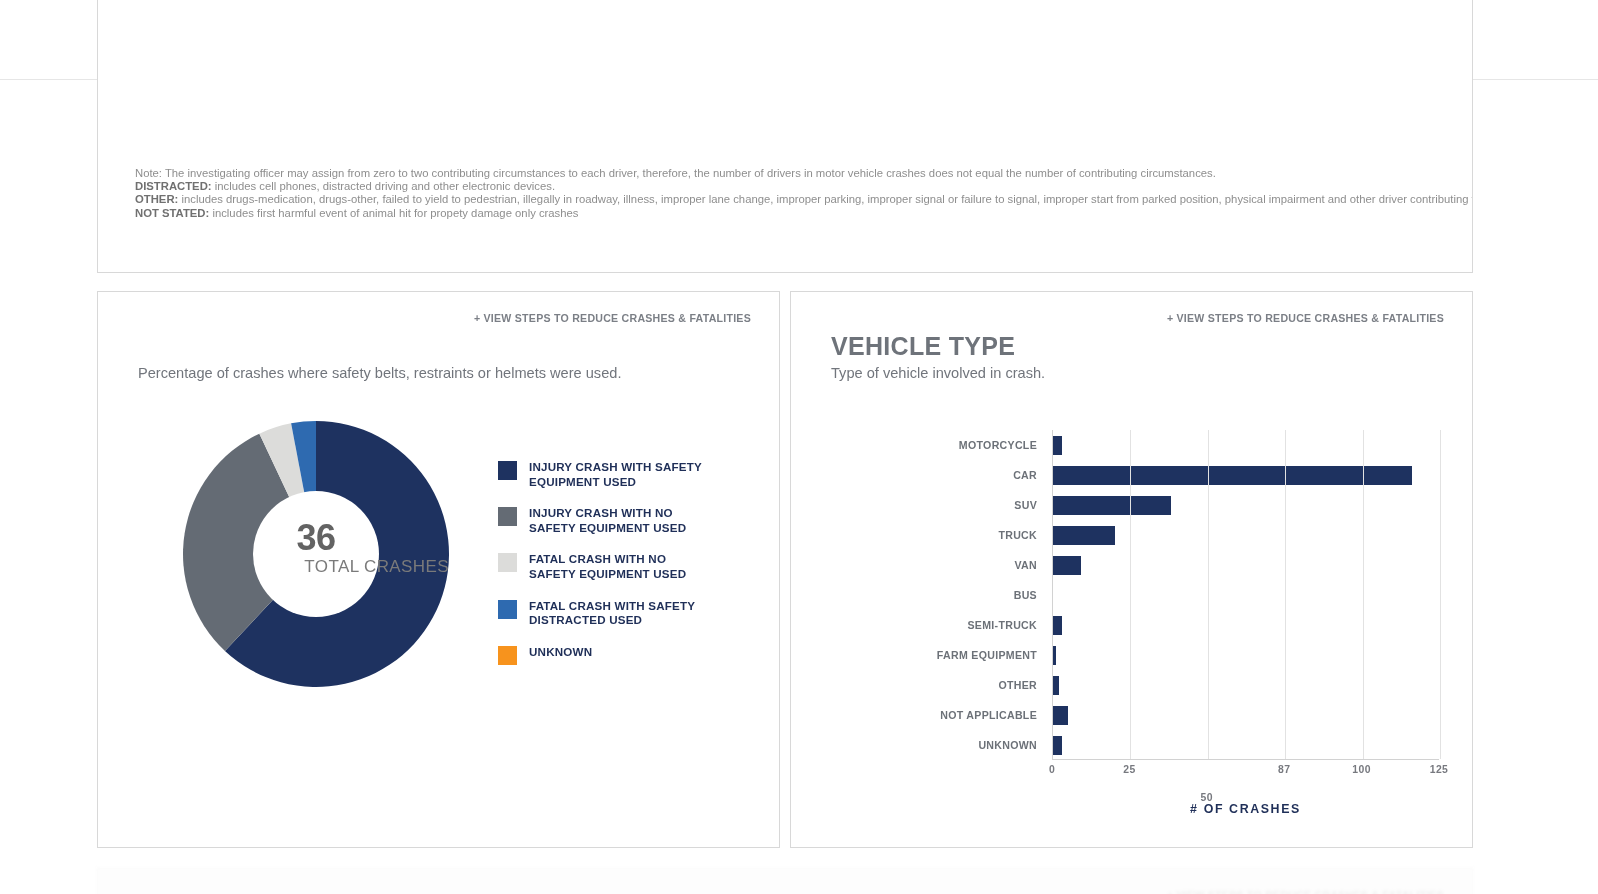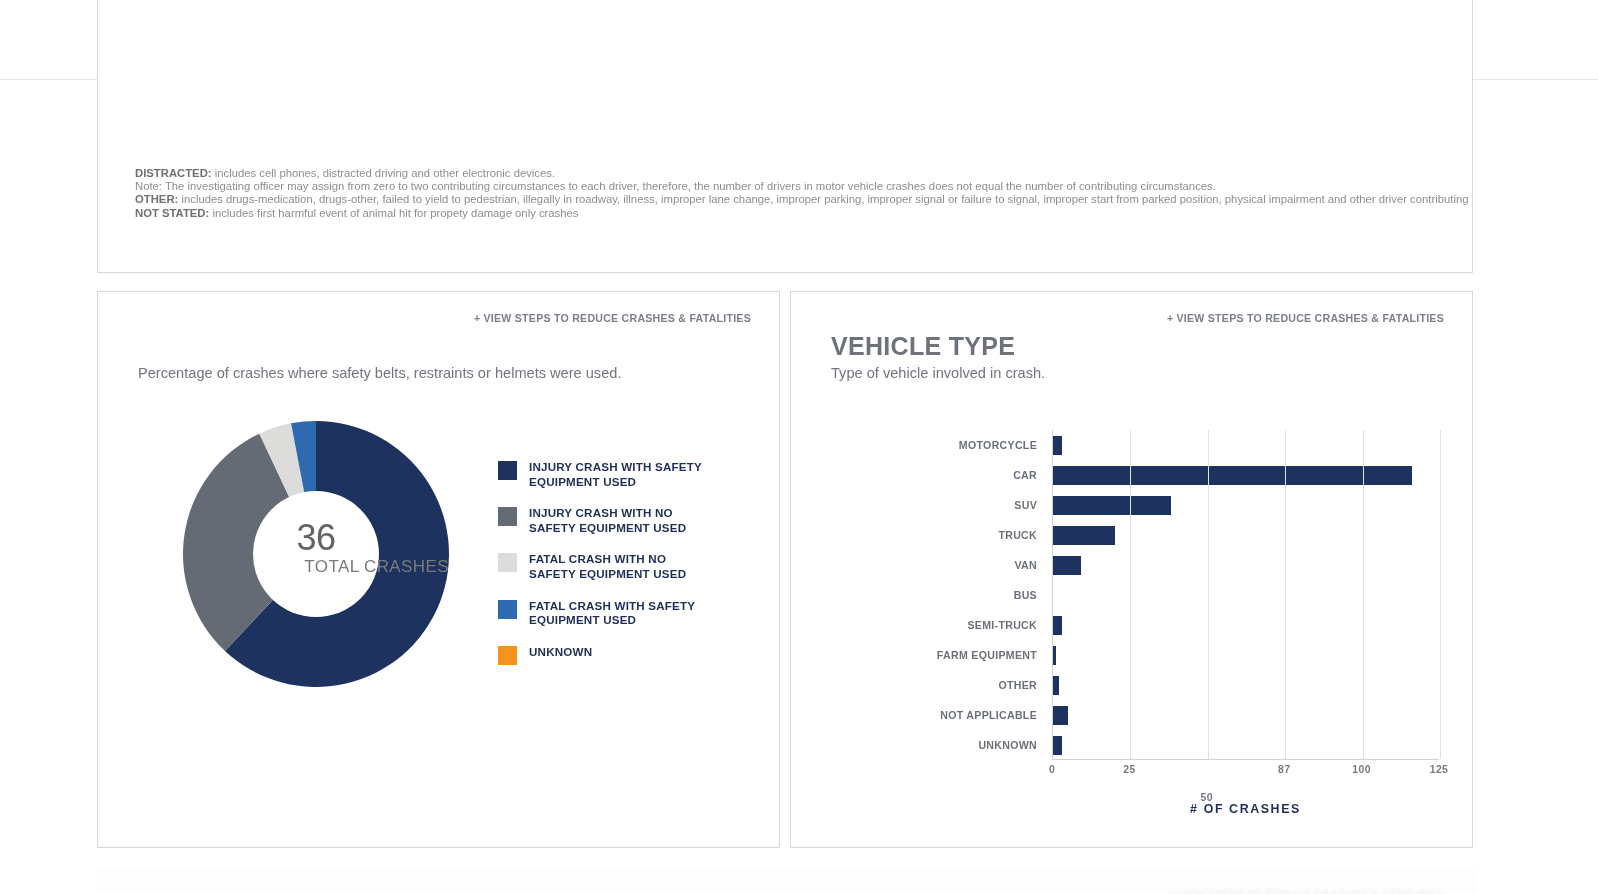--- a/index.html
+++ b/index.html
@@ -124,21 +124,21 @@
   .donut-wrap {
     position: absolute;
     left: 85px; top: 129px;
     width: 266px; height: 266px;
   }
   .donut-center-num {
     position: absolute;
     left: 0; right: 0; top: 96px;
     text-align: center;
     font-size: 36px;
-    font-weight: normal;
+    font-weight: bold;
     color: #636363;
     letter-spacing: -.5px;
   }
   .donut-center-label {
     position: absolute;
     left: 0; right: 0; top: 136px;
     text-align: right;
     font-size: 17px;
     color: #7a7a7a;
     letter-spacing: .4px;
@@ -292,22 +292,22 @@
       <circle cx="13" cy="12" r="7.5" fill="none" stroke="#ffffff" stroke-width="1.8"></circle>
       <line x1="18.4" y1="17.4" x2="25" y2="24" stroke="#ffffff" stroke-width="1.8"></line>
     </svg>
   </div>
 </div>
 
 <div class="page">
 
   <div class="card note-card">
     <div class="note-body">
+      <div class="note-line"><span>Note: The investigating officer may assign from zero to two contributing circumstances to each driver, therefore, the number of drivers in motor vehicle crashes does not equal the number of contributing circumstances.</span></div>
       <div class="note-line"><b>DISTRACTED:</b><span> includes cell phones, distracted driving and other electronic devices.</span></div>
-      <div class="note-line"><span>Note: The investigating officer may assign from zero to two contributing circumstances to each driver, therefore, the number of drivers in motor vehicle crashes does not equal the number of contributing circumstances.</span></div>
       <div class="note-line"><b>OTHER:</b><span> includes drugs-medication, drugs-other, failed to yield to pedestrian, illegally in roadway, illness, improper lane change, improper parking, improper signal or failure to signal, improper start from parked position, physical impairment and other driver contributing factors.</span></div>
       <div class="note-line"><b>NOT STATED:</b><span> includes first harmful event of animal hit for propety damage only crashes</span></div>
     </div>
   </div>
 
   <div class="card panel-left">
     <div class="view-steps">+ VIEW STEPS TO REDUCE CRASHES &amp; FATALITIES</div>
     <div class="panel-sub">Percentage of crashes where safety belts, restraints or helmets were used.</div>
 
     <div class="donut-wrap">
@@ -332,21 +332,21 @@
         <div class="legend-row">
           <div class="legend-swatch" style="background: rgb(100, 107, 116);"></div>
           <div class="legend-label">INJURY CRASH WITH NO SAFETY EQUIPMENT USED</div>
         </div>
         <div class="legend-row">
           <div class="legend-swatch" style="background: rgb(220, 220, 218);"></div>
           <div class="legend-label">FATAL CRASH WITH NO SAFETY EQUIPMENT USED</div>
         </div>
         <div class="legend-row">
           <div class="legend-swatch" style="background: rgb(46, 106, 176);"></div>
-          <div class="legend-label">FATAL CRASH WITH SAFETY EQUIPMENT USED</div>
+          <div class="legend-label">FATAL CRASH WITH SAFETY DISTRACTED USED</div>
         </div>
         <div class="legend-row">
           <div class="legend-swatch" style="background: rgb(247, 147, 29);"></div>
           <div class="legend-label">UNKNOWN</div>
         </div>
       </div>
   </div>
 
   <div class="card panel-right">
     <div class="view-steps">+ VIEW STEPS TO REDUCE CRASHES &amp; FATALITIES</div>

